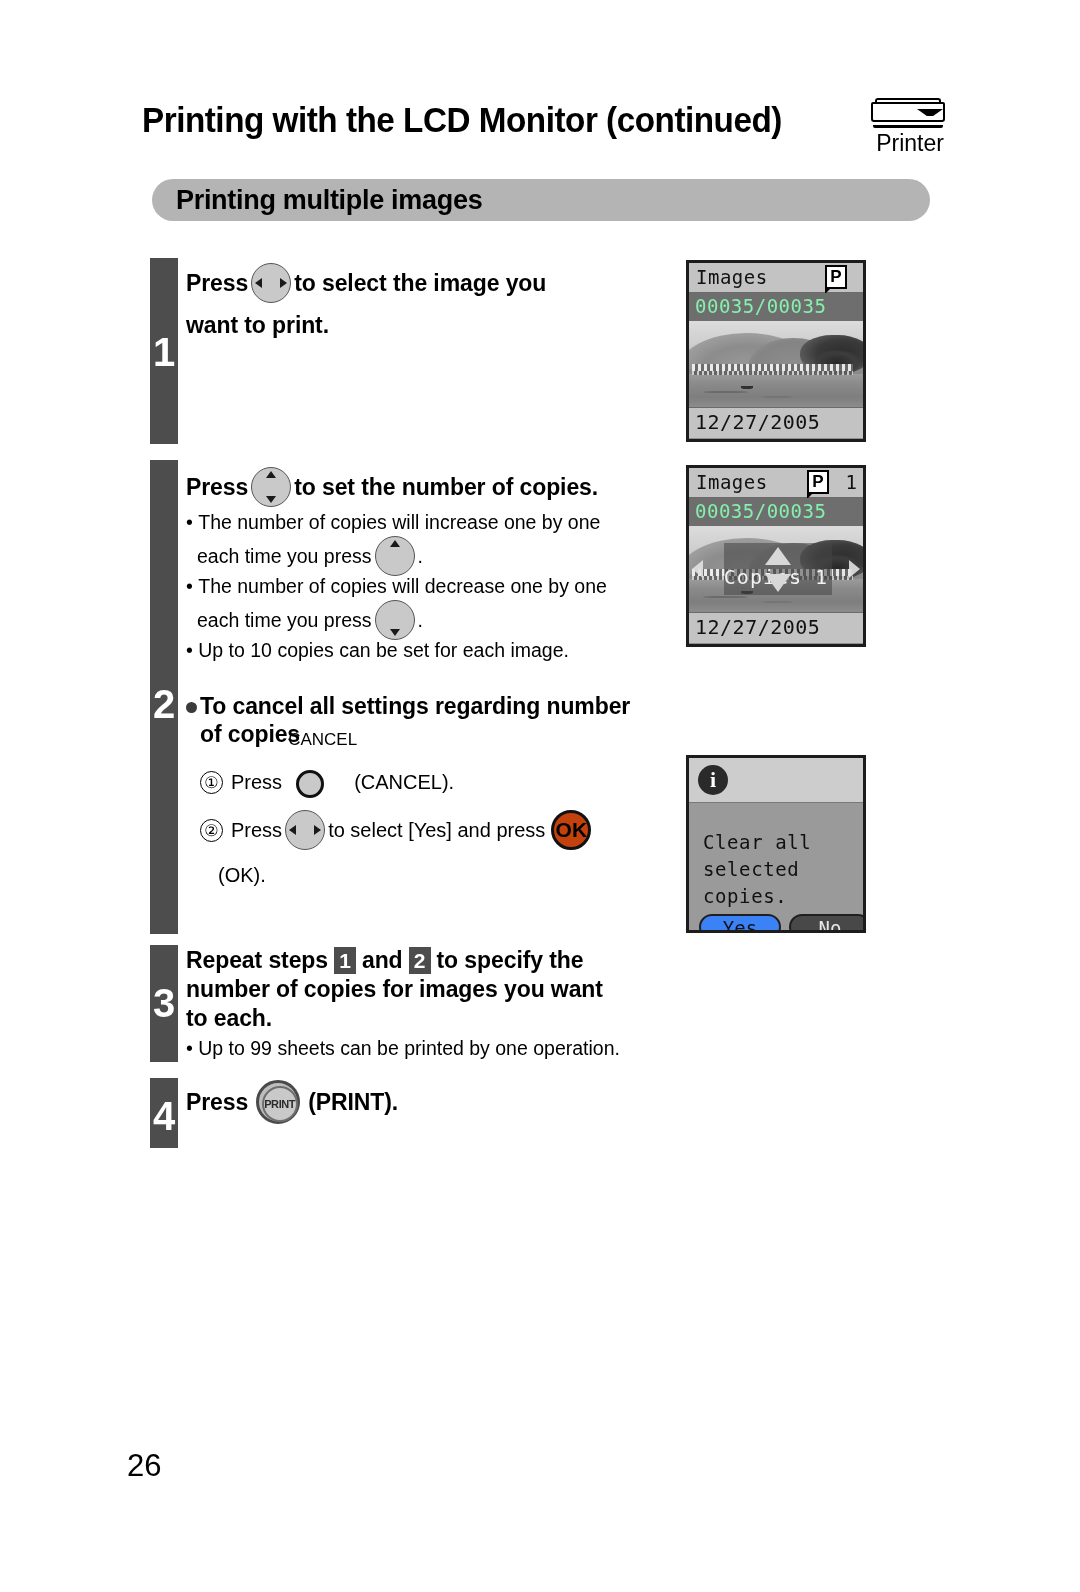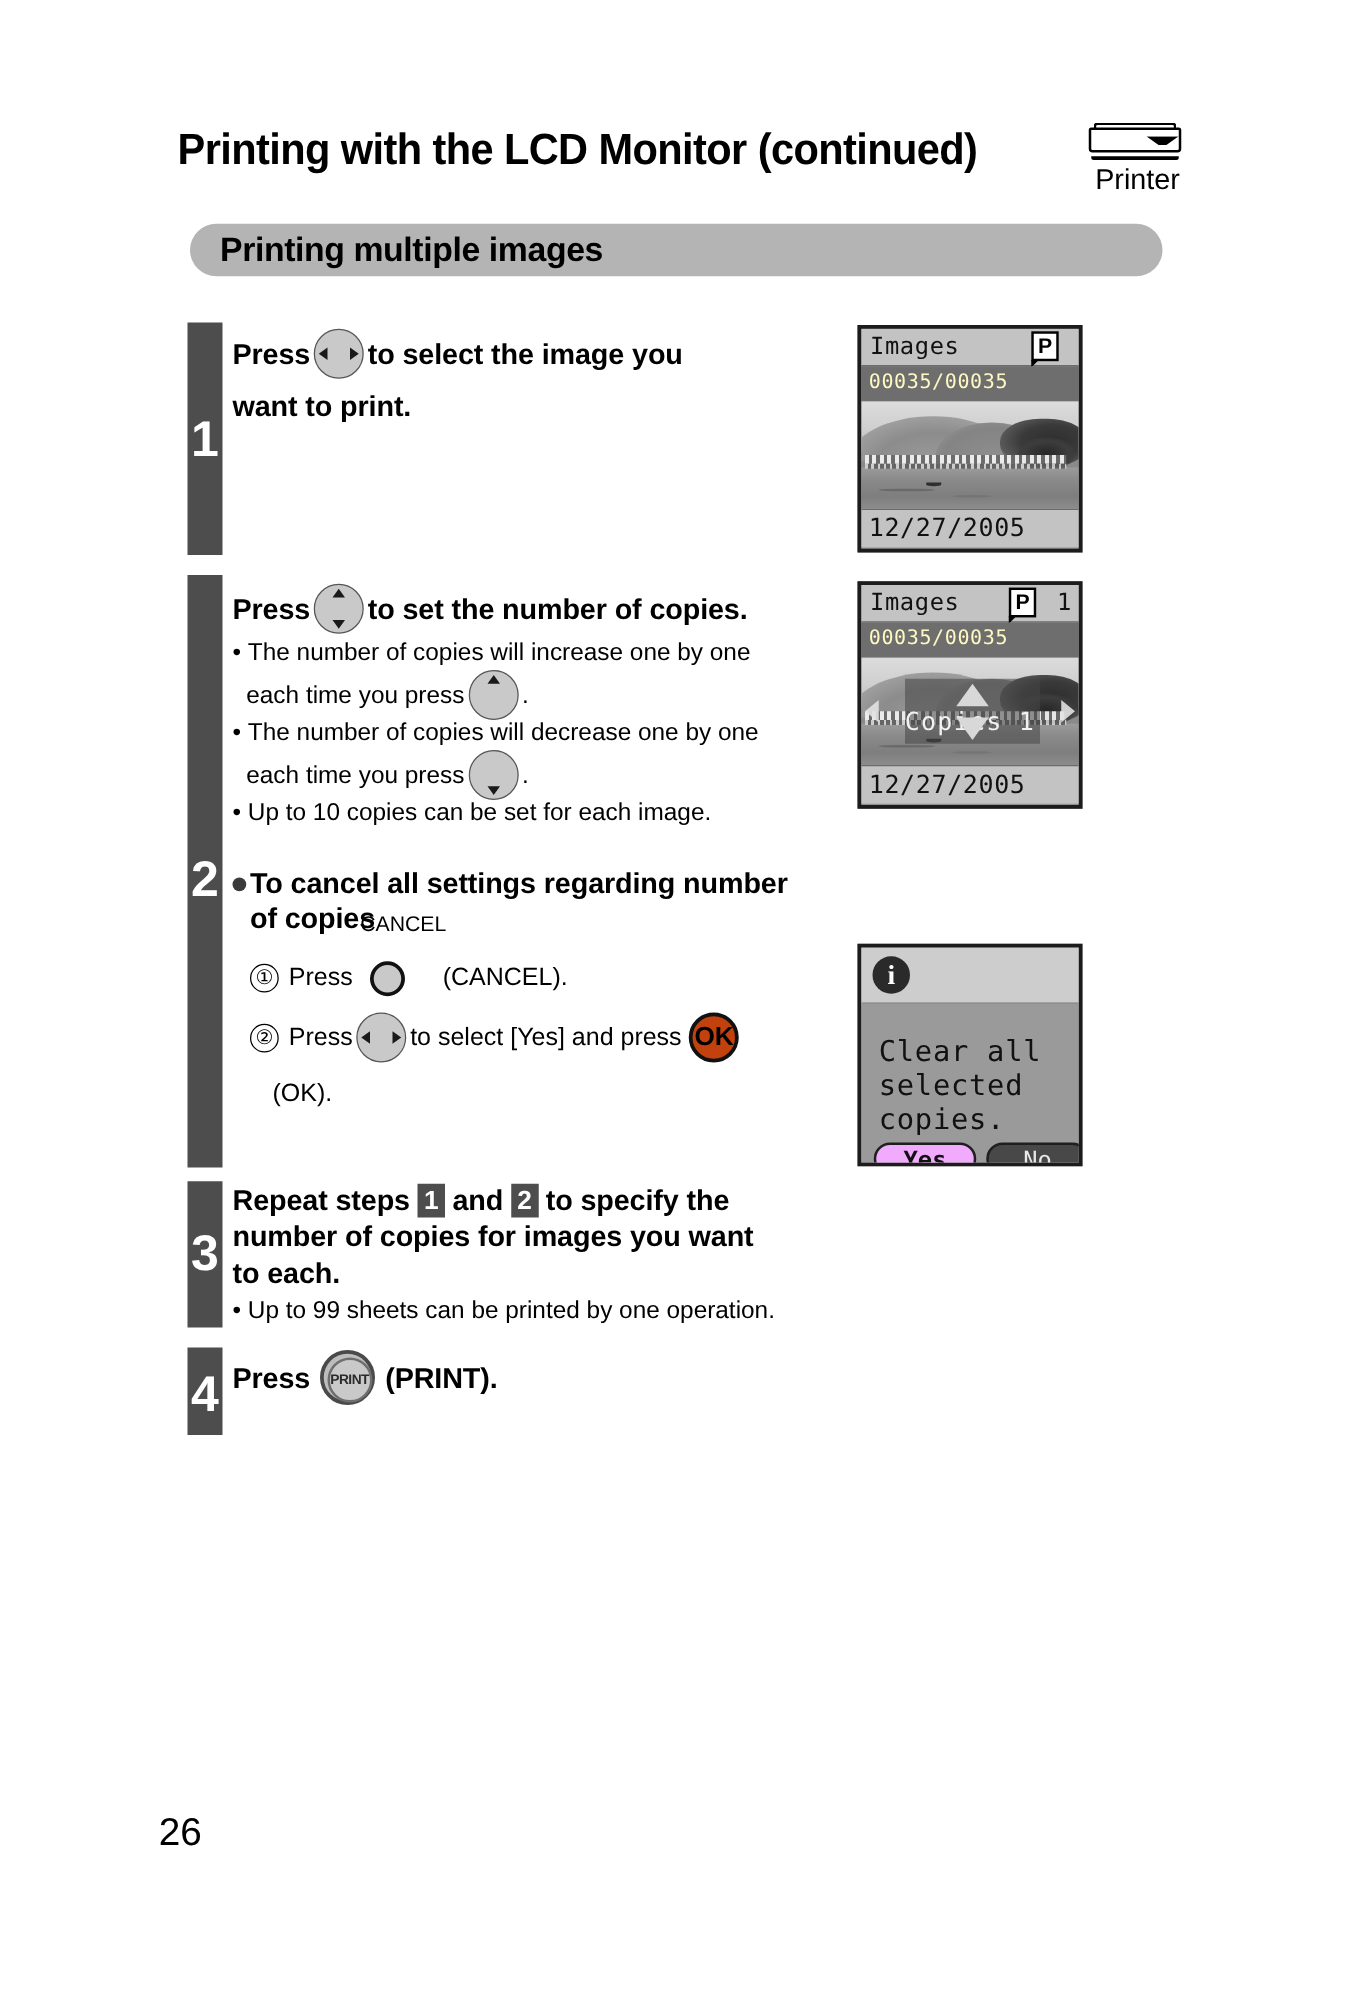--- a/index.html
+++ b/index.html
@@ -345,22 +345,22 @@
     color: #111;
   }
   .lcd-subbar {
     position: relative;
     height: 28px;
     background: #6e6e6e;
   }
   .lcd-subbar .s {
     position: absolute;
     left: 6px; top: 2px;
-    font-size: 16px;
-    color: #fef9c3;
+    font-size: 19px;
+    color: #86efac;
     letter-spacing: 0.5px;
   }
   .lcd-photo {
     position: relative;
     background: #8a8a8a;
     overflow: hidden;
   }
   .lcd-datebar {
     position: relative;
     height: 30px;
@@ -525,21 +525,21 @@
     font-family: "Liberation Serif", serif;
   }
   .dlg-body {
     position: relative;
     background: #9a9a9a;
     height: 108px;
   }
   .dlg-body .msg {
     position: absolute;
     left: 14px; top: 26px;
-    font-size: 23px;
+    font-size: 19px;
     line-height: 27px;
     color: #111;
     letter-spacing: 0.6px;
     font-family: "DejaVu Sans Mono", "Liberation Mono", monospace;
   }
   .dlg-btns {
     position: relative;
     background: #9a9a9a;
     height: 40px;
   }
@@ -548,21 +548,21 @@
     top: 3px;
     width: 82px; height: 26px;
     border-radius: 13px;
     box-sizing: border-box;
     text-align: center;
     font-size: 19px;
     line-height: 24px;
     font-family: "DejaVu Sans Mono", "Liberation Mono", monospace;
     border: 2px solid #1f1f1f;
   }
-  .pill.yes { left: 10px; background: #f0abfc; color: #111; font-weight: bold; }
+  .pill.yes { left: 10px; background: #3b82f6; color: #111; }
   .pill.no  { left: 100px; background: #484848; color: #e8e8e8; }
 
   
   .page-number {
     position: absolute;
     left: 103px;
     top: 1448px;
     font-size: 31px;
     color: #000;
     font-family: "Liberation Sans Narrow", "Liberation Sans", sans-serif;

